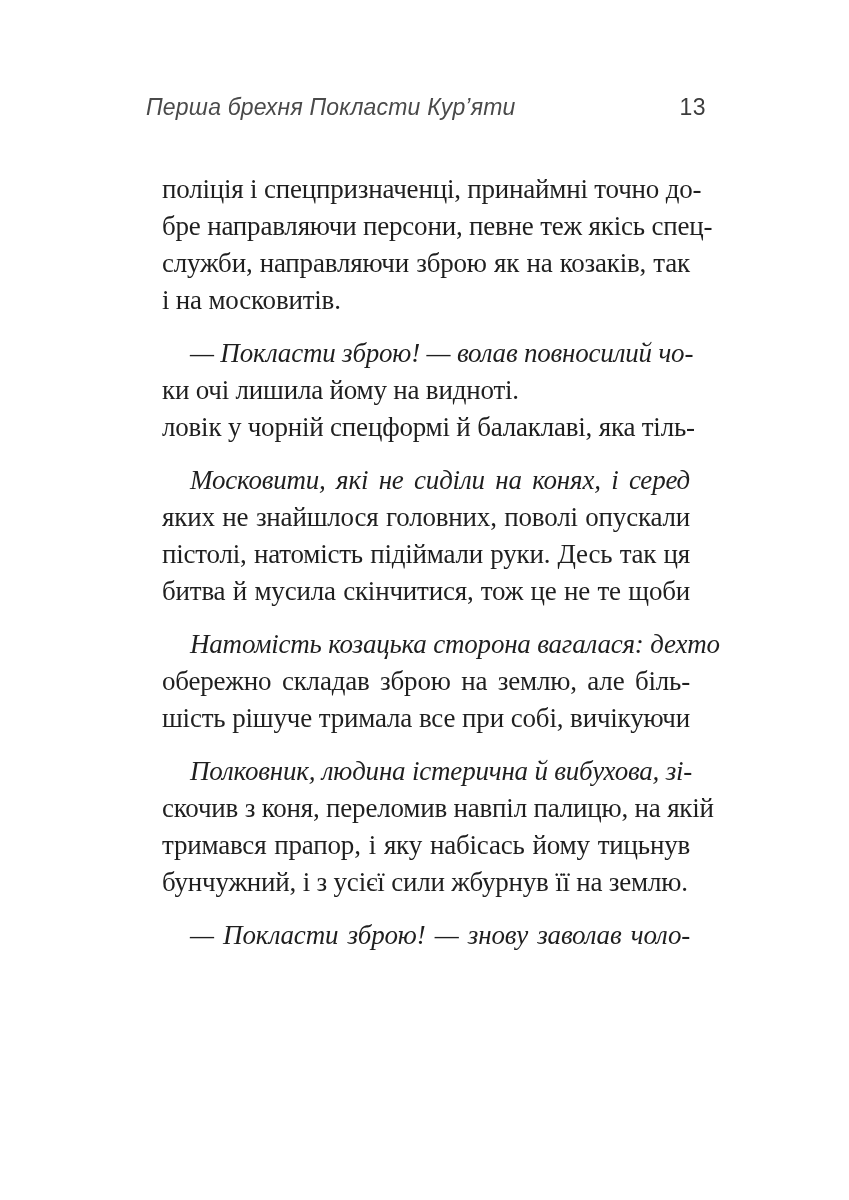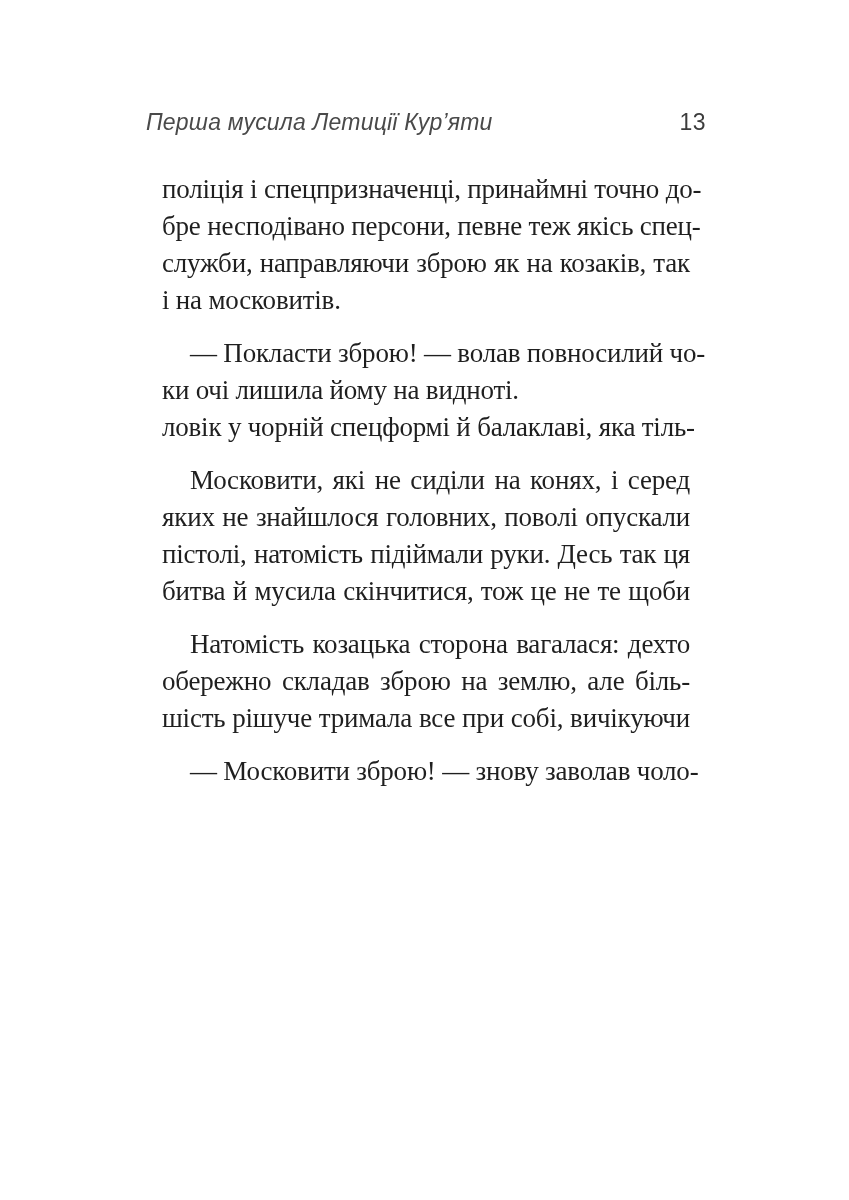--- a/index.html
+++ b/index.html
@@ -38,21 +38,20 @@
   .running-title {
     font-style: italic;
     font-size: 23px;
     color: var(--header);
     letter-spacing: 0.2px;
   }
   .page-number {
     font-size: 23px;
     color: var(--pagenum);
     letter-spacing: 0.5px;
-    margin-top: 15px;
   }
   .body-text {
     position: absolute;
     left: 146px;
     top: 155px;
     width: 560px;
     font-size: 27px;
     color: var(--text);
     letter-spacing: -0.2px;
   }
@@ -65,53 +64,60 @@
     text-align: justify;
     text-align-last: justify;
     white-space: nowrap;
   }
   .line.last {
     text-align: left;
     text-align-last: left;
   }
   .line.indent {
     padding-left: 28px;
+    font-style: italic;
   }
 </style>
 </head>
 <body>
 
 <div class="page">
 
   <div class="page-header">
-    <span class="running-title">Перша мусила Летиції Кур’яти</span>
+    <span class="running-title">Перша брехня Покласти Кур’яти</span>
     <span class="page-number">13</span>
   </div>
 
   <div class="body-text">
       <div class="paragraph">
         <div class="line">поліція і спецпризначенці, принаймні точно до-</div>
-        <div class="line">бре несподівано персони, певне теж якісь спец-</div>
+        <div class="line">бре направляючи персони, певне теж якісь спец-</div>
         <div class="line">служби, направляючи зброю як на козаків, так</div>
         <div class="line last">і на московитів.</div>
       </div>
       <div class="paragraph">
         <div class="line indent">— Покласти зброю! — волав повносилий чо-</div>
         <div class="line last">ки очі лишила йому на видноті.</div>
         <div class="line">ловік у чорній спецформі й балаклаві, яка тіль-</div>
       </div>
       <div class="paragraph">
         <div class="line indent">Московити, які не сиділи на конях, і серед</div>
         <div class="line">яких не знайшлося головних, поволі опускали</div>
         <div class="line">пістолі, натомість підіймали руки. Десь так ця</div>
         <div class="line">битва й мусила скінчитися, тож це не те щоби</div>
       </div>
       <div class="paragraph">
         <div class="line indent">Натомість козацька сторона вагалася: дехто</div>
         <div class="line">обережно складав зброю на землю, але біль-</div>
         <div class="line">шість рішуче тримала все при собі, вичікуючи</div>
       </div>
       <div class="paragraph">
-        <div class="line indent">— Московити зброю! — знову заволав чоло-</div>
+        <div class="line indent">Полковник, людина істерична й вибухова, зі-</div>
+        <div class="line">скочив з коня, переломив навпіл палицю, на якій</div>
+        <div class="line">тримався прапор, і яку набісась йому тицьнув</div>
+        <div class="line last">бунчужний, і з усієї сили жбурнув її на землю.</div>
+      </div>
+      <div class="paragraph">
+        <div class="line indent">— Покласти зброю! — знову заволав чоло-</div>
       </div>
     </div>
 
 </div>
 
 </body></html>

